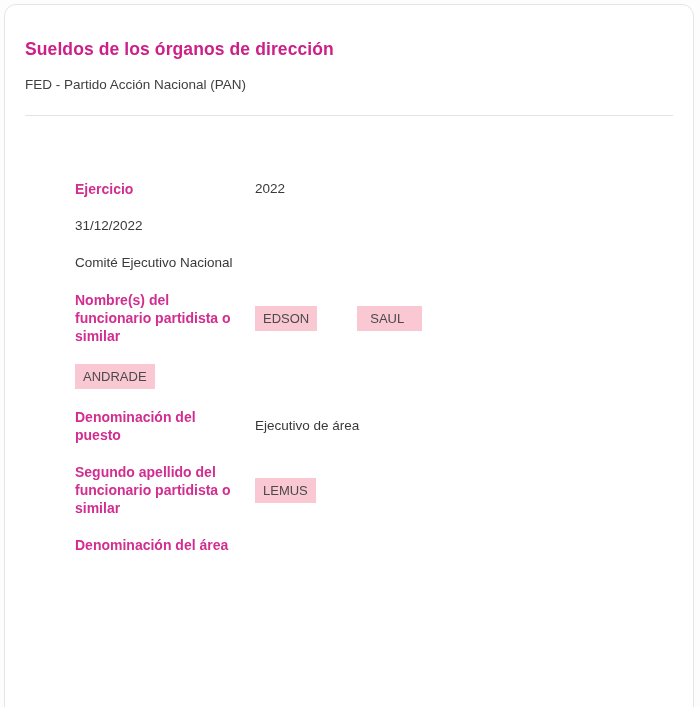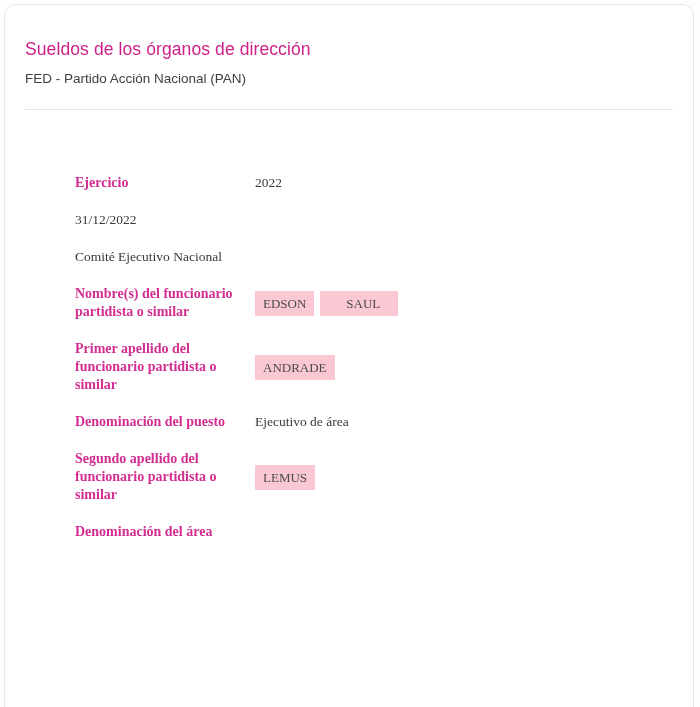--- a/index.html
+++ b/index.html
@@ -22,41 +22,40 @@
     left:4px; top:4px; right:6px;
     height:740px;
     background:#ffffff;
     border:1px solid var(--card-border);
     border-radius:12px;
     padding:33px 20px 20px 20px;
   }
   .page-title{
     color:var(--accent);
     font-size:17.5px;
-    font-weight:normal;
+    font-weight:bold;
     line-height:22px;
     letter-spacing:0.1px;
   }
   .subtitle{
-    margin-top:9px;
+    margin-top:15px;
     font-size:13.5px;
     line-height:20px;
     color:#404040;
   }
   .divider{
     border:none;
     border-top:1px solid var(--divider);
     margin-top:20px;
     height:0;
   }
   .fields{
     margin-top:64px;
     margin-left:50px;
     list-style:none;
-    font-family:Liberation Serif, serif;
   }
   .field-row{
     display:flex;
     align-items:center;
     margin-bottom:19px;
   }
   .field-label{
     flex:0 0 170px;
     margin-right:10px;
     color:var(--label);
@@ -75,22 +74,23 @@
   }
   .mark{
     display:inline-block;
     background:var(--highlight);
     color:#4a4a4a;
     font-size:13px;
     padding:6px 8px;
     line-height:13px;
   }
   .mark + .mark{
-    padding-left:26px;
+    padding-left:13px;
     padding-right:18px;
+    margin-left:34px;
   }
 </style>
 </head>
 <body>
 
 <div class="card">
   <h1 class="page-title">Sueldos de los órganos de dirección</h1>
 
   <div class="subtitle">
     <div>FED - Partido Acción Nacional (PAN)</div>
@@ -110,21 +110,20 @@
     <div class="field-value">Comité Ejecutivo Nacional</div>
   </li>
       <li class="field-row">
     <div class="field-label">Nombre(s) del funcionario partidista o similar</div>
     <div class="field-value hl">
           <span class="mark">EDSON</span>
           <span class="mark">SAUL</span>
         </div>
   </li>
       <li class="field-row">
-    <div class="field-label">Primer apellido del funcionario partidista o similar</div>
     <div class="field-value hl">
           <span class="mark">ANDRADE</span>
         </div>
   </li>
       <li class="field-row">
     <div class="field-label">Denominación del puesto</div>
     <div class="field-value">Ejecutivo de área</div>
   </li>
       <li class="field-row">
     <div class="field-label">Segundo apellido del funcionario partidista o similar</div>

